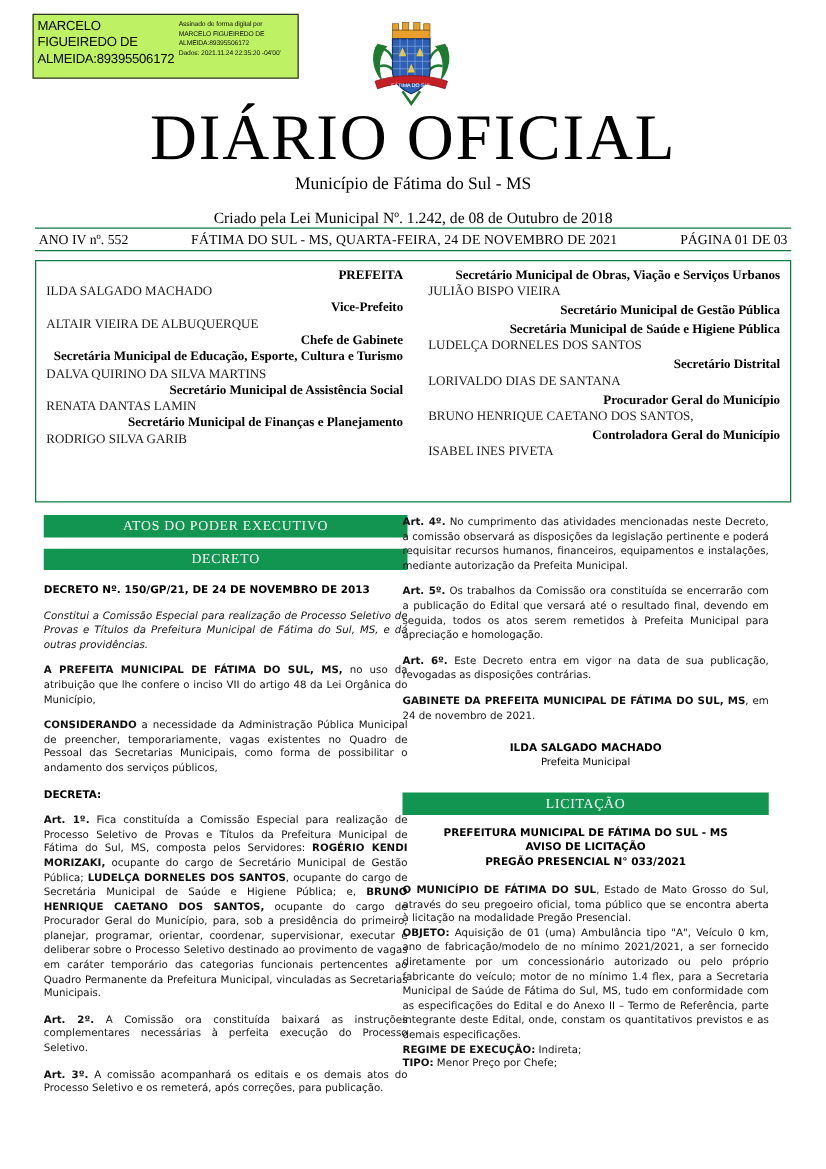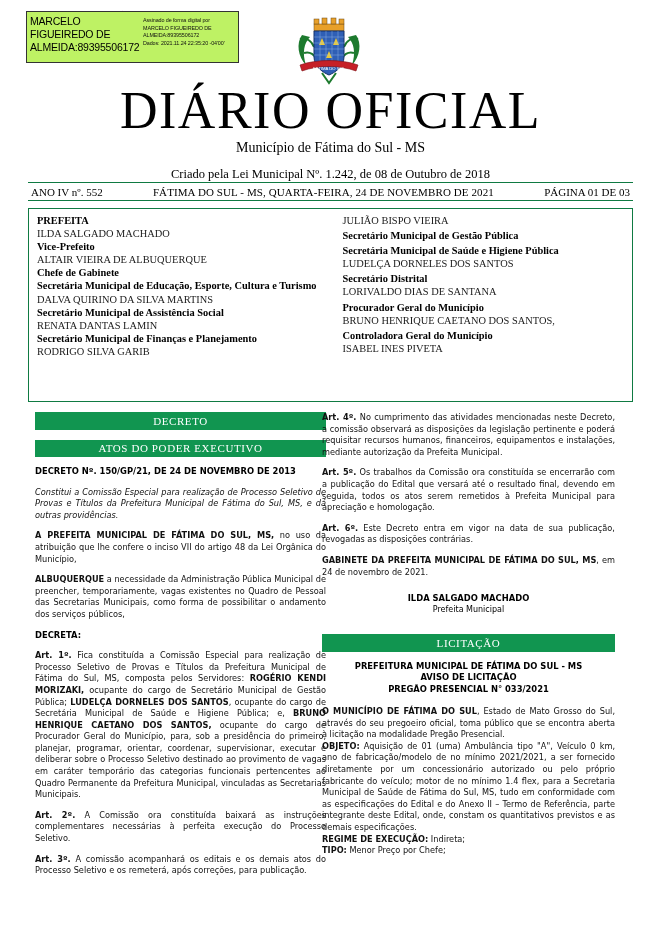--- a/index.html
+++ b/index.html
@@ -61,21 +61,21 @@
   
   .offbox{
     position:absolute;left:28px;top:208px;width:605px;height:194px;
     border:1.4px solid #0f7a42;box-sizing:border-box;display:flex;
   }
   .offcol{
     width:50%;box-sizing:border-box;padding:5px 8px 0 8px;
     font-family:"Liberation Serif", serif;font-size:10.4px;line-height:13.1px;
   }
   .offcol.right{padding-left:12px;}
-  .off-role{font-weight:bold;color:#000;}
+  .off-role{font-weight:bold;color:#000;text-align:right;}
   .off-name{color:#1a1a1a;}
   .off-gap{height:2px;}
 
   
   .colL{position:absolute;left:35px;top:412px;width:291px;}
   .colR{position:absolute;left:322px;top:412px;width:293px;}
 
   .banner{
     background:#119550;color:#fff;text-align:center;
     font-family:"Liberation Serif", serif;font-size:11px;letter-spacing:0.6px;
@@ -178,48 +178,49 @@
       <div class="off-name">ALTAIR VIEIRA DE ALBUQUERQUE</div>
       <div class="off-role">Chefe de Gabinete</div>
       <div class="off-role">Secretária Municipal de Educação, Esporte, Cultura e Turismo</div>
       <div class="off-name">DALVA QUIRINO DA SILVA MARTINS</div>
       <div class="off-role">Secretário Municipal de Assistência Social</div>
       <div class="off-name">RENATA DANTAS LAMIN</div>
       <div class="off-role">Secretário Municipal de Finanças e Planejamento</div>
       <div class="off-name">RODRIGO SILVA GARIB</div>
     </div>
     <div class="offcol right">
+      <div class="off-role">Secretário Municipal de Obras, Viação e Serviços Urbanos</div>
       <div class="off-name">JULIÃO BISPO VIEIRA</div>
       <div class="off-gap"></div>
       <div class="off-role">Secretário Municipal de Gestão Pública</div>
       <div class="off-gap"></div>
       <div class="off-role">Secretária Municipal de Saúde e Higiene Pública</div>
       <div class="off-name">LUDELÇA DORNELES DOS SANTOS</div>
       <div class="off-gap"></div>
       <div class="off-role">Secretário Distrital</div>
       <div class="off-name">LORIVALDO DIAS DE SANTANA</div>
       <div class="off-gap"></div>
       <div class="off-role">Procurador Geral do Município</div>
       <div class="off-name">BRUNO HENRIQUE CAETANO DOS SANTOS,</div>
       <div class="off-gap"></div>
       <div class="off-role">Controladora Geral do Município</div>
       <div class="off-name">ISABEL INES PIVETA</div>
     </div>
   </div>
 
   <div class="colL">
+    <div class="banner">ATOS DO PODER EXECUTIVO</div>
     <div class="banner tight">DECRETO</div>
-    <div class="banner">ATOS DO PODER EXECUTIVO</div>
 
     <div class="hd">DECRETO Nº. 150/GP/21, DE 24 DE NOVEMBRO DE 2013</div>
     <div class="btxt ital">Constitui a Comissão Especial para realização de Processo Seletivo de Provas e Títulos da Prefeitura Municipal de Fátima do Sul, MS, e dá outras providências.</div>
 
     <div class="btxt"><b>A PREFEITA MUNICIPAL DE FÁTIMA DO SUL, MS,</b><span> no uso da atribuição que lhe confere o inciso VII do artigo 48 da Lei Orgânica do Município,</span></div>
 
-    <div class="btxt"><b>ALBUQUERQUE</b><span> a necessidade da Administração Pública Municipal de preencher, temporariamente, vagas existentes no Quadro de Pessoal das Secretarias Municipais, como forma de possibilitar o andamento dos serviços públicos,</span></div>
+    <div class="btxt"><b>CONSIDERANDO</b><span> a necessidade da Administração Pública Municipal de preencher, temporariamente, vagas existentes no Quadro de Pessoal das Secretarias Municipais, como forma de possibilitar o andamento dos serviços públicos,</span></div>
 
     <div class="hd">DECRETA:</div>
 
     <div class="btxt"><b>Art. 1º.</b><span> Fica constituída a Comissão Especial para realização de Processo Seletivo de Provas e Títulos da Prefeitura Municipal de Fátima do Sul, MS, composta pelos Servidores: </span><b>ROGÉRIO KENDI MORIZAKI,</b><span> ocupante do cargo de Secretário Municipal de Gestão Pública; </span><b>LUDELÇA DORNELES DOS SANTOS</b><span>, ocupante do cargo de Secretária Municipal de Saúde e Higiene Pública; e, </span><b>BRUNO HENRIQUE CAETANO DOS SANTOS,</b><span> ocupante do cargo de Procurador Geral do Município, para, sob a presidência do primeiro, planejar, programar, orientar, coordenar, supervisionar, executar e deliberar sobre o Processo Seletivo destinado ao provimento de vagas em caráter temporário das categorias funcionais pertencentes ao Quadro Permanente da Prefeitura Municipal, vinculadas as Secretarias Municipais.</span></div>
 
     <div class="btxt"><b>Art. 2º.</b><span> A Comissão ora constituída baixará as instruções complementares necessárias à perfeita execução do Processo Seletivo.</span></div>
 
     <div class="btxt"><b>Art. 3º.</b><span> A comissão acompanhará os editais e os demais atos do Processo Seletivo e os remeterá, após correções, para publicação.</span></div>
   </div>
 

